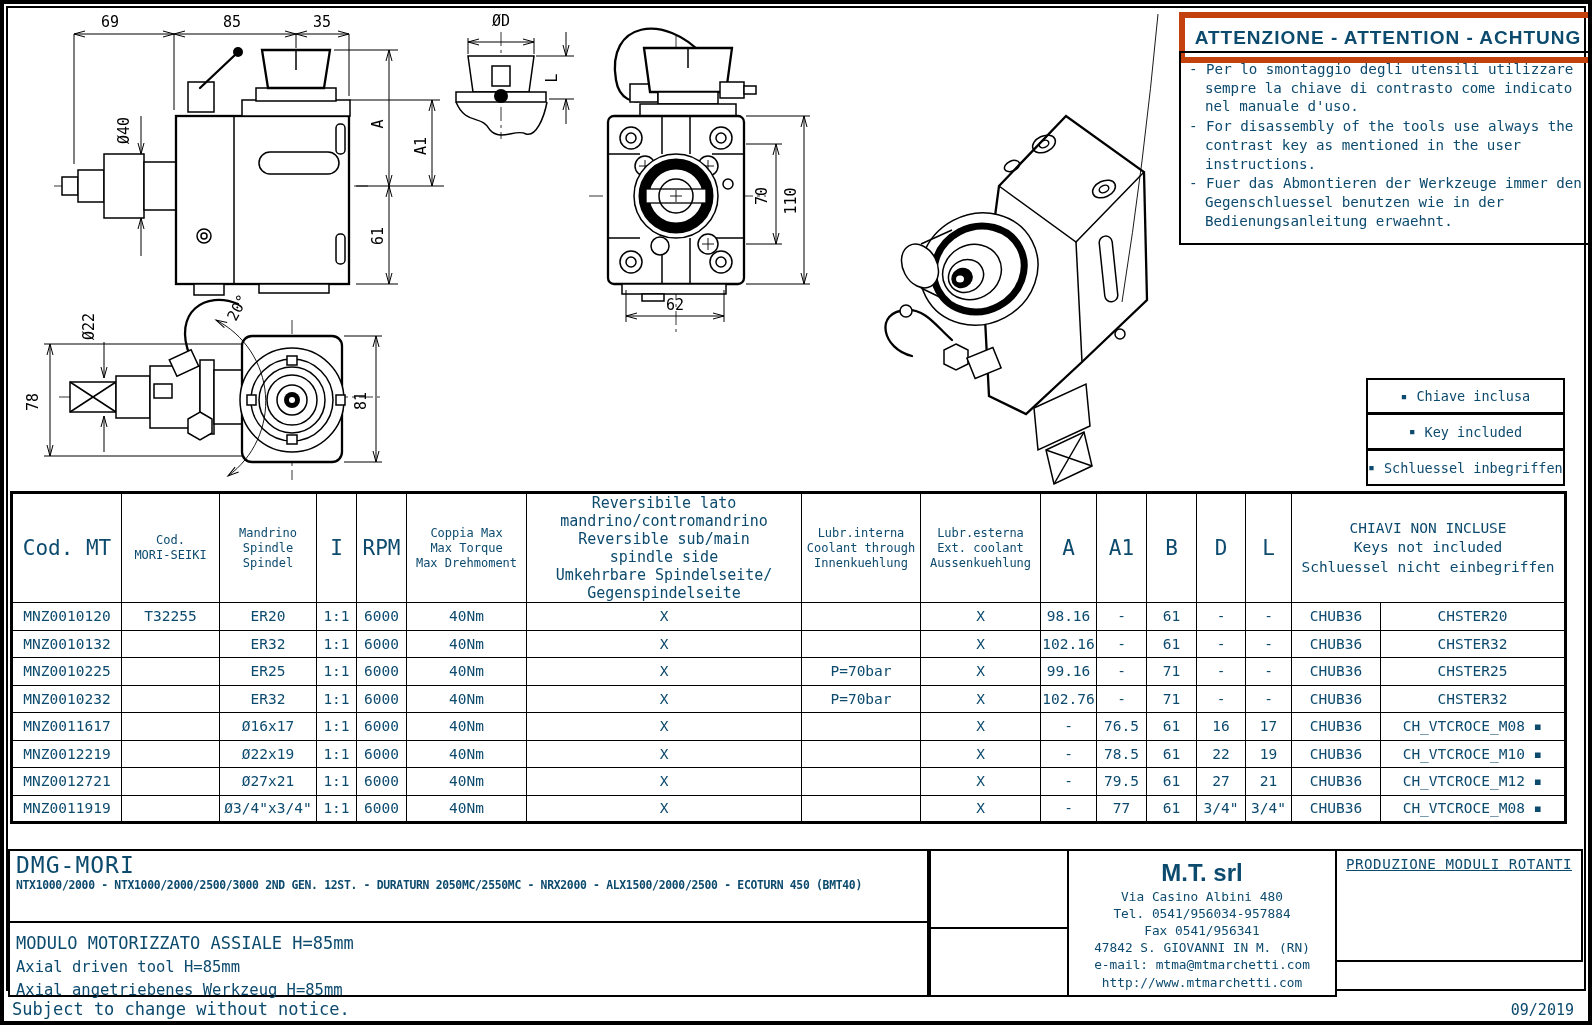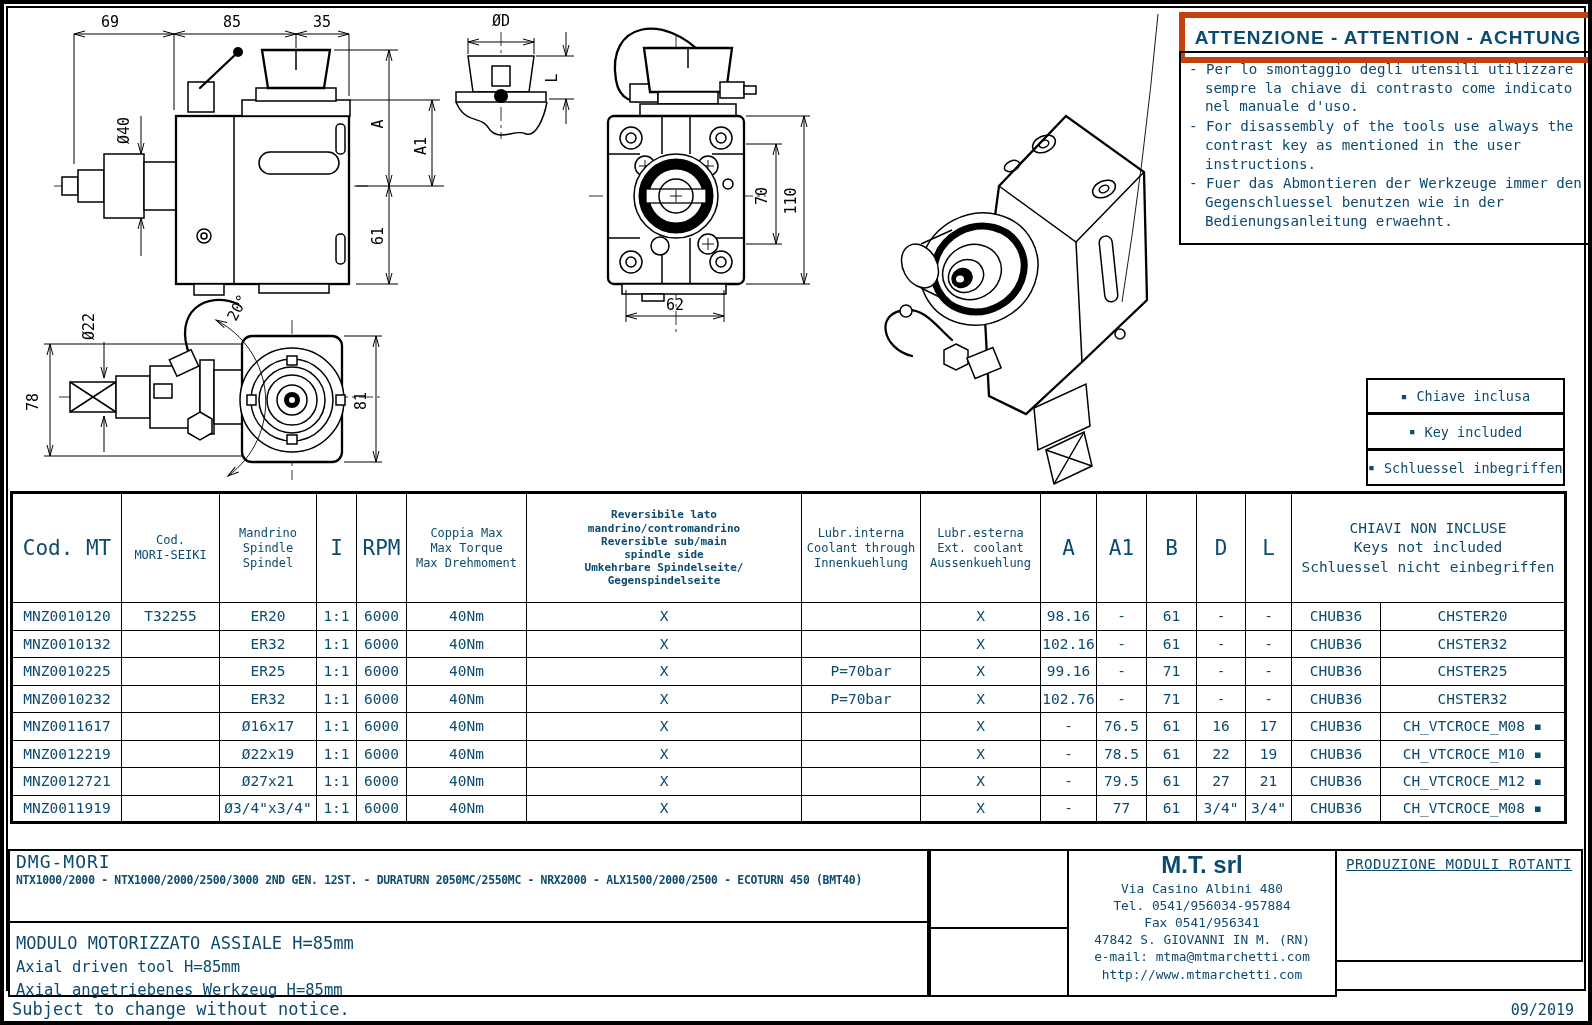--- a/index.html
+++ b/index.html
@@ -31,35 +31,35 @@
   .keyrow .blt{margin-right:9px;font-size:11px;}
   
   table.spec{position:absolute;left:6px;top:487px;width:1557px;border-collapse:collapse;table-layout:fixed;
     border:3px solid #000;}
   table.spec th,table.spec td{border:1.5px solid #000;padding:0 1px;text-align:center;vertical-align:middle;
     white-space:pre-line;overflow:hidden;}
   table.spec thead tr{height:110px;}
   table.spec tbody tr{height:27.5px;}
   th.lg{font-size:21px;font-weight:normal;}
   th.sm{font-size:12px;font-weight:normal;line-height:1.25;}
-  th.xs{font-size:11px;font-weight:bold;line-height:1.2;}
+  th.xs{font-size:15px;font-weight:normal;line-height:1.2;}
   th.md{font-size:14.5px;font-weight:normal;line-height:1.35;}
   table.spec td{font-size:14.5px;}
   
   .bot{position:absolute;left:4px;top:845px;width:1571px;height:148px;}
   .bx{position:absolute;border:2px solid #000;box-sizing:border-box;background:#fff;}
   .dmg-top{left:0;top:0;width:921px;height:74px;padding:1px 6px;}
   .dmg-bot{left:0;top:72px;width:921px;height:76px;padding:8px 6px;}
-  .brand{font-size:18px;letter-spacing:1px;line-height:1.15;}
+  .brand{font-size:23px;letter-spacing:1px;line-height:1.15;}
   .machines{font-size:11.4px;font-weight:bold;line-height:1.35;letter-spacing:-0.3px;white-space:nowrap;}
   .mod-it{font-size:17px;line-height:1.45;}
   .mod-en{font-size:15.5px;line-height:1.5;}
   .inout{left:921px;top:0;width:140px;height:80px;}
   .wrench{left:921px;top:78px;width:140px;height:70px;}
-  .mtco{left:1059px;top:0;width:270px;height:148px;text-align:center;padding-top:0;}
+  .mtco{left:1059px;top:0;width:270px;height:148px;text-align:center;padding-top:8px;}
   .mtco .nm{font-family:"Liberation Sans",sans-serif;font-weight:bold;font-size:24px;line-height:1.2;}
   .mtco .ad{font-size:12.8px;line-height:1.34;}
   .logo-top{left:1327px;top:0;width:248px;height:113px;text-align:center;}
   .logo-top .prod{font-size:14.2px;padding-top:5px;letter-spacing:0.5px;text-decoration:underline;}
   .logo-bot{left:1327px;top:111px;width:248px;height:37px;display:flex;align-items:center;justify-content:center;font-size:20px;letter-spacing:1px;gap:14px;}
   .footrow{position:absolute;left:0;top:991px;width:1584px;height:30px;}
   .note{position:absolute;left:8px;top:4px;font-size:17px;}
   .date{position:absolute;right:14px;top:6px;font-size:15px;}
 </style>
 </head>

